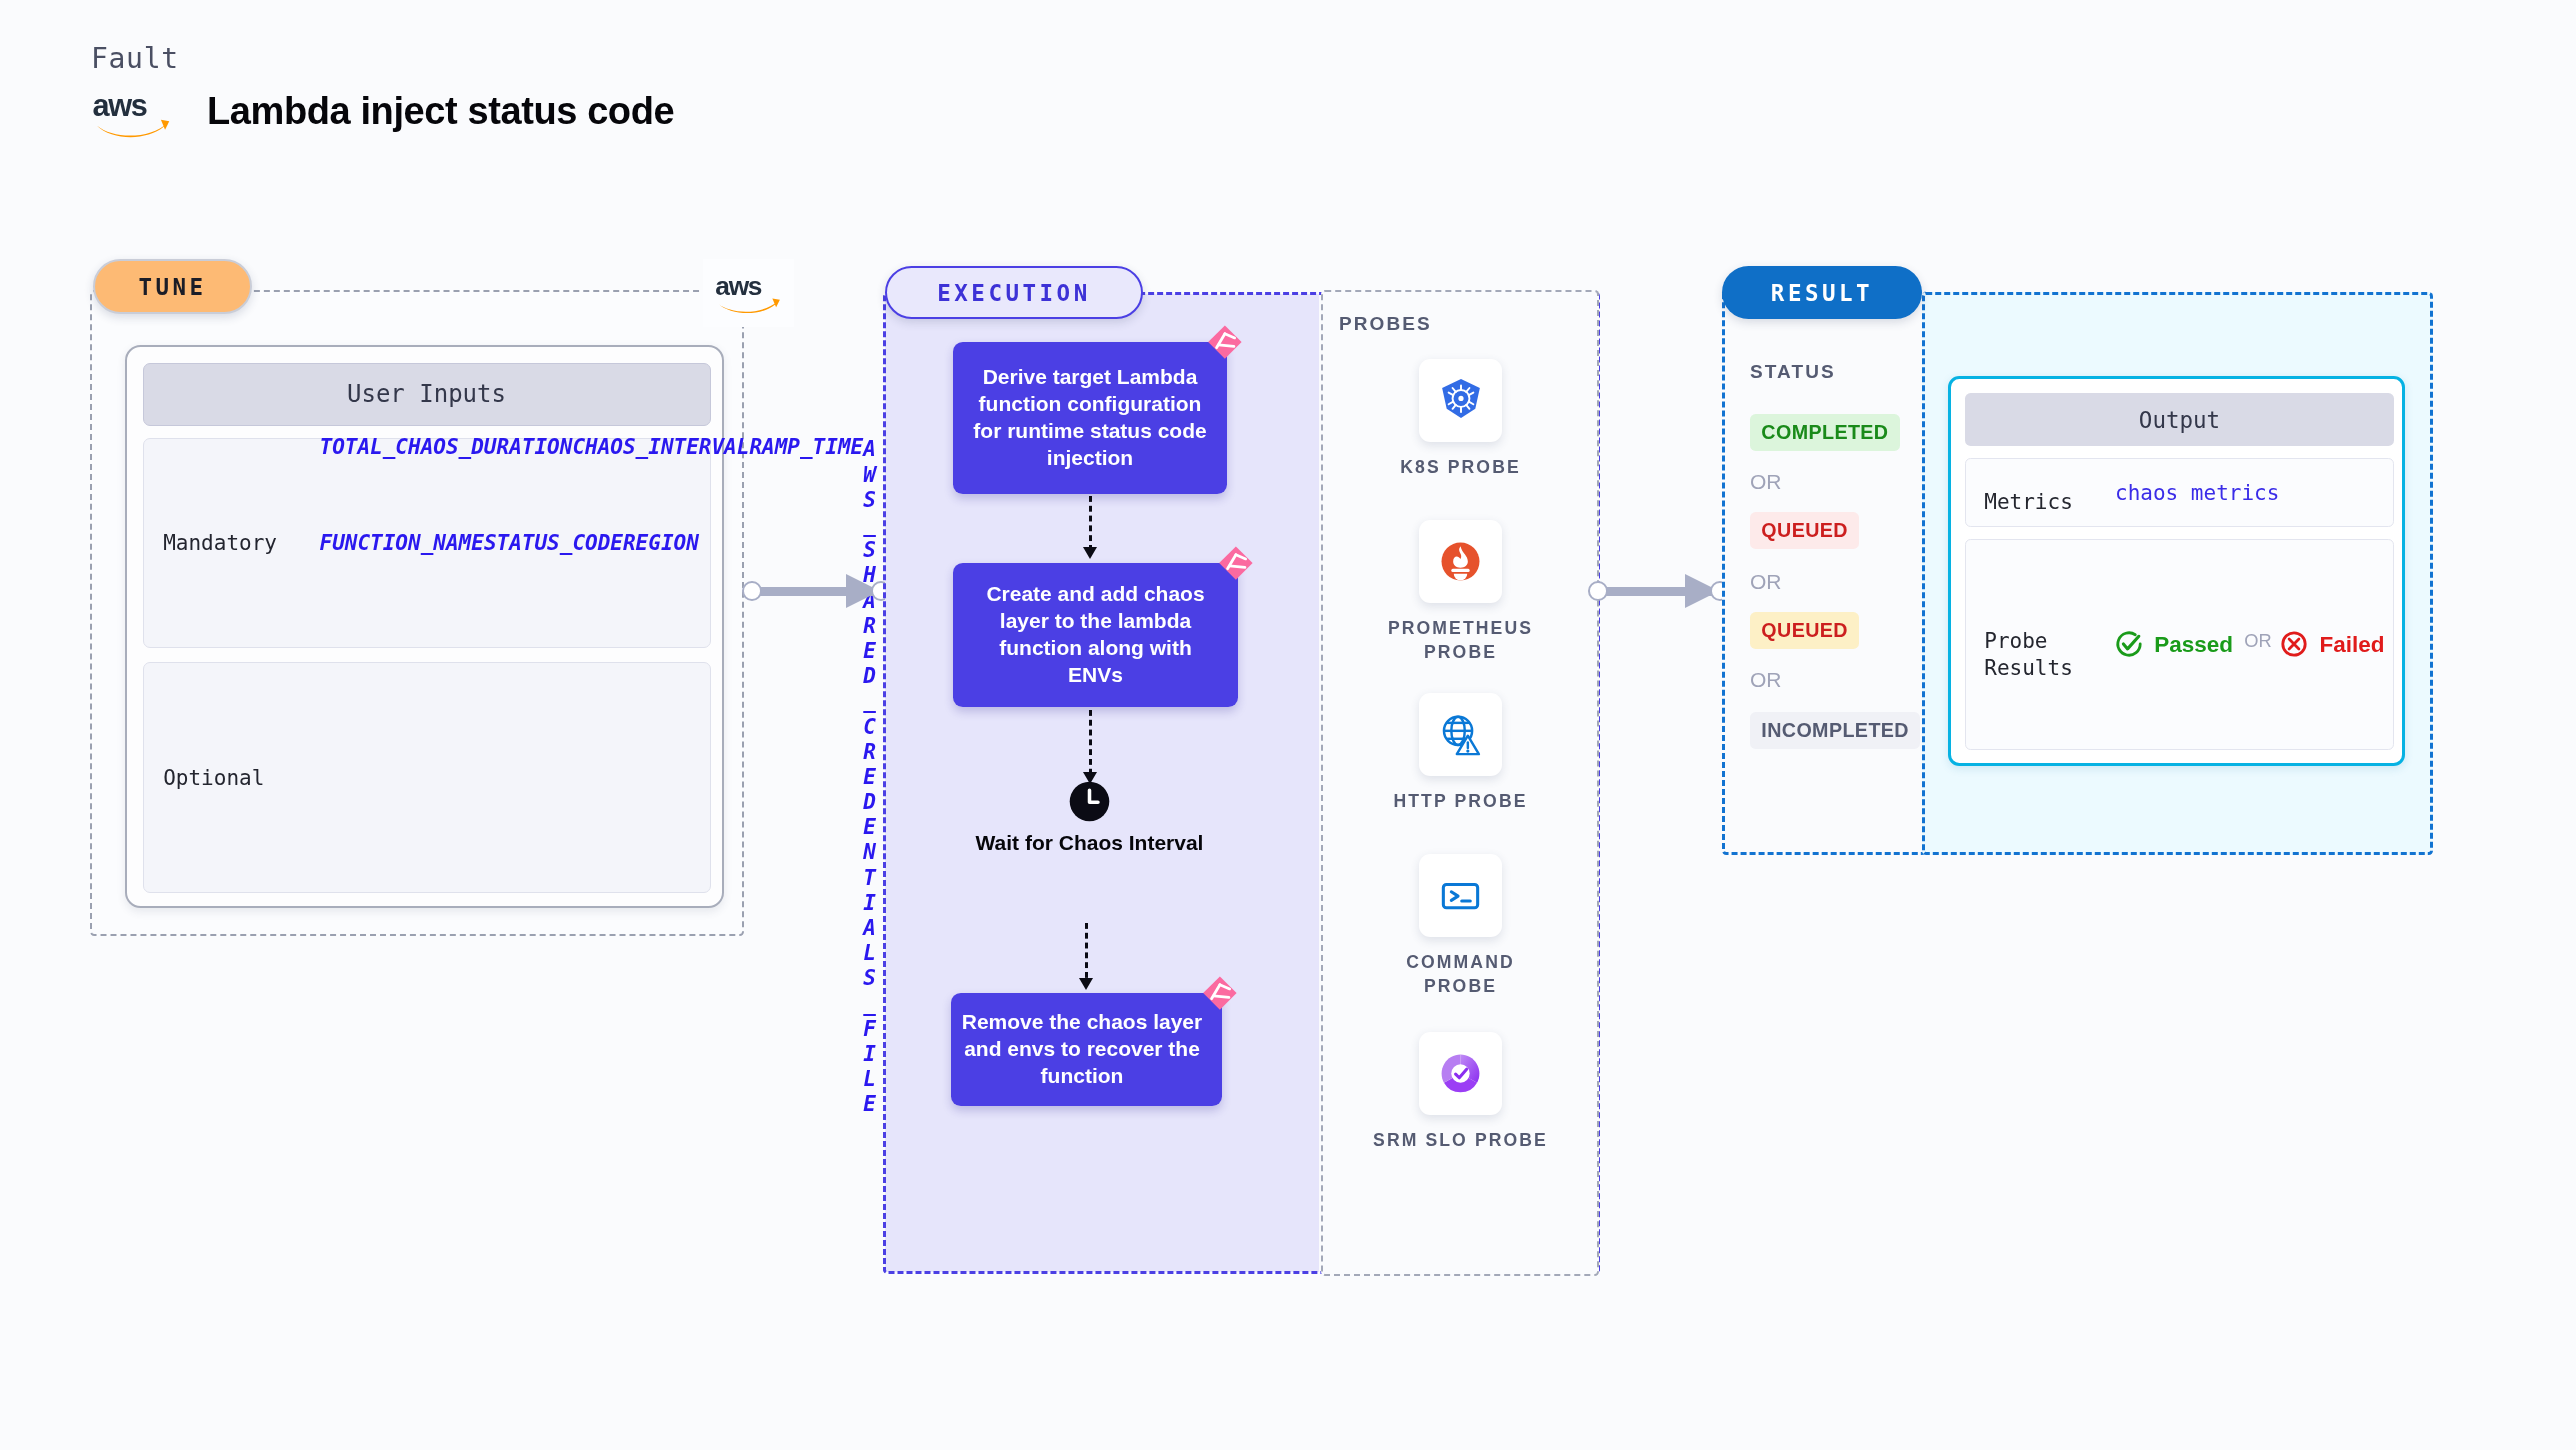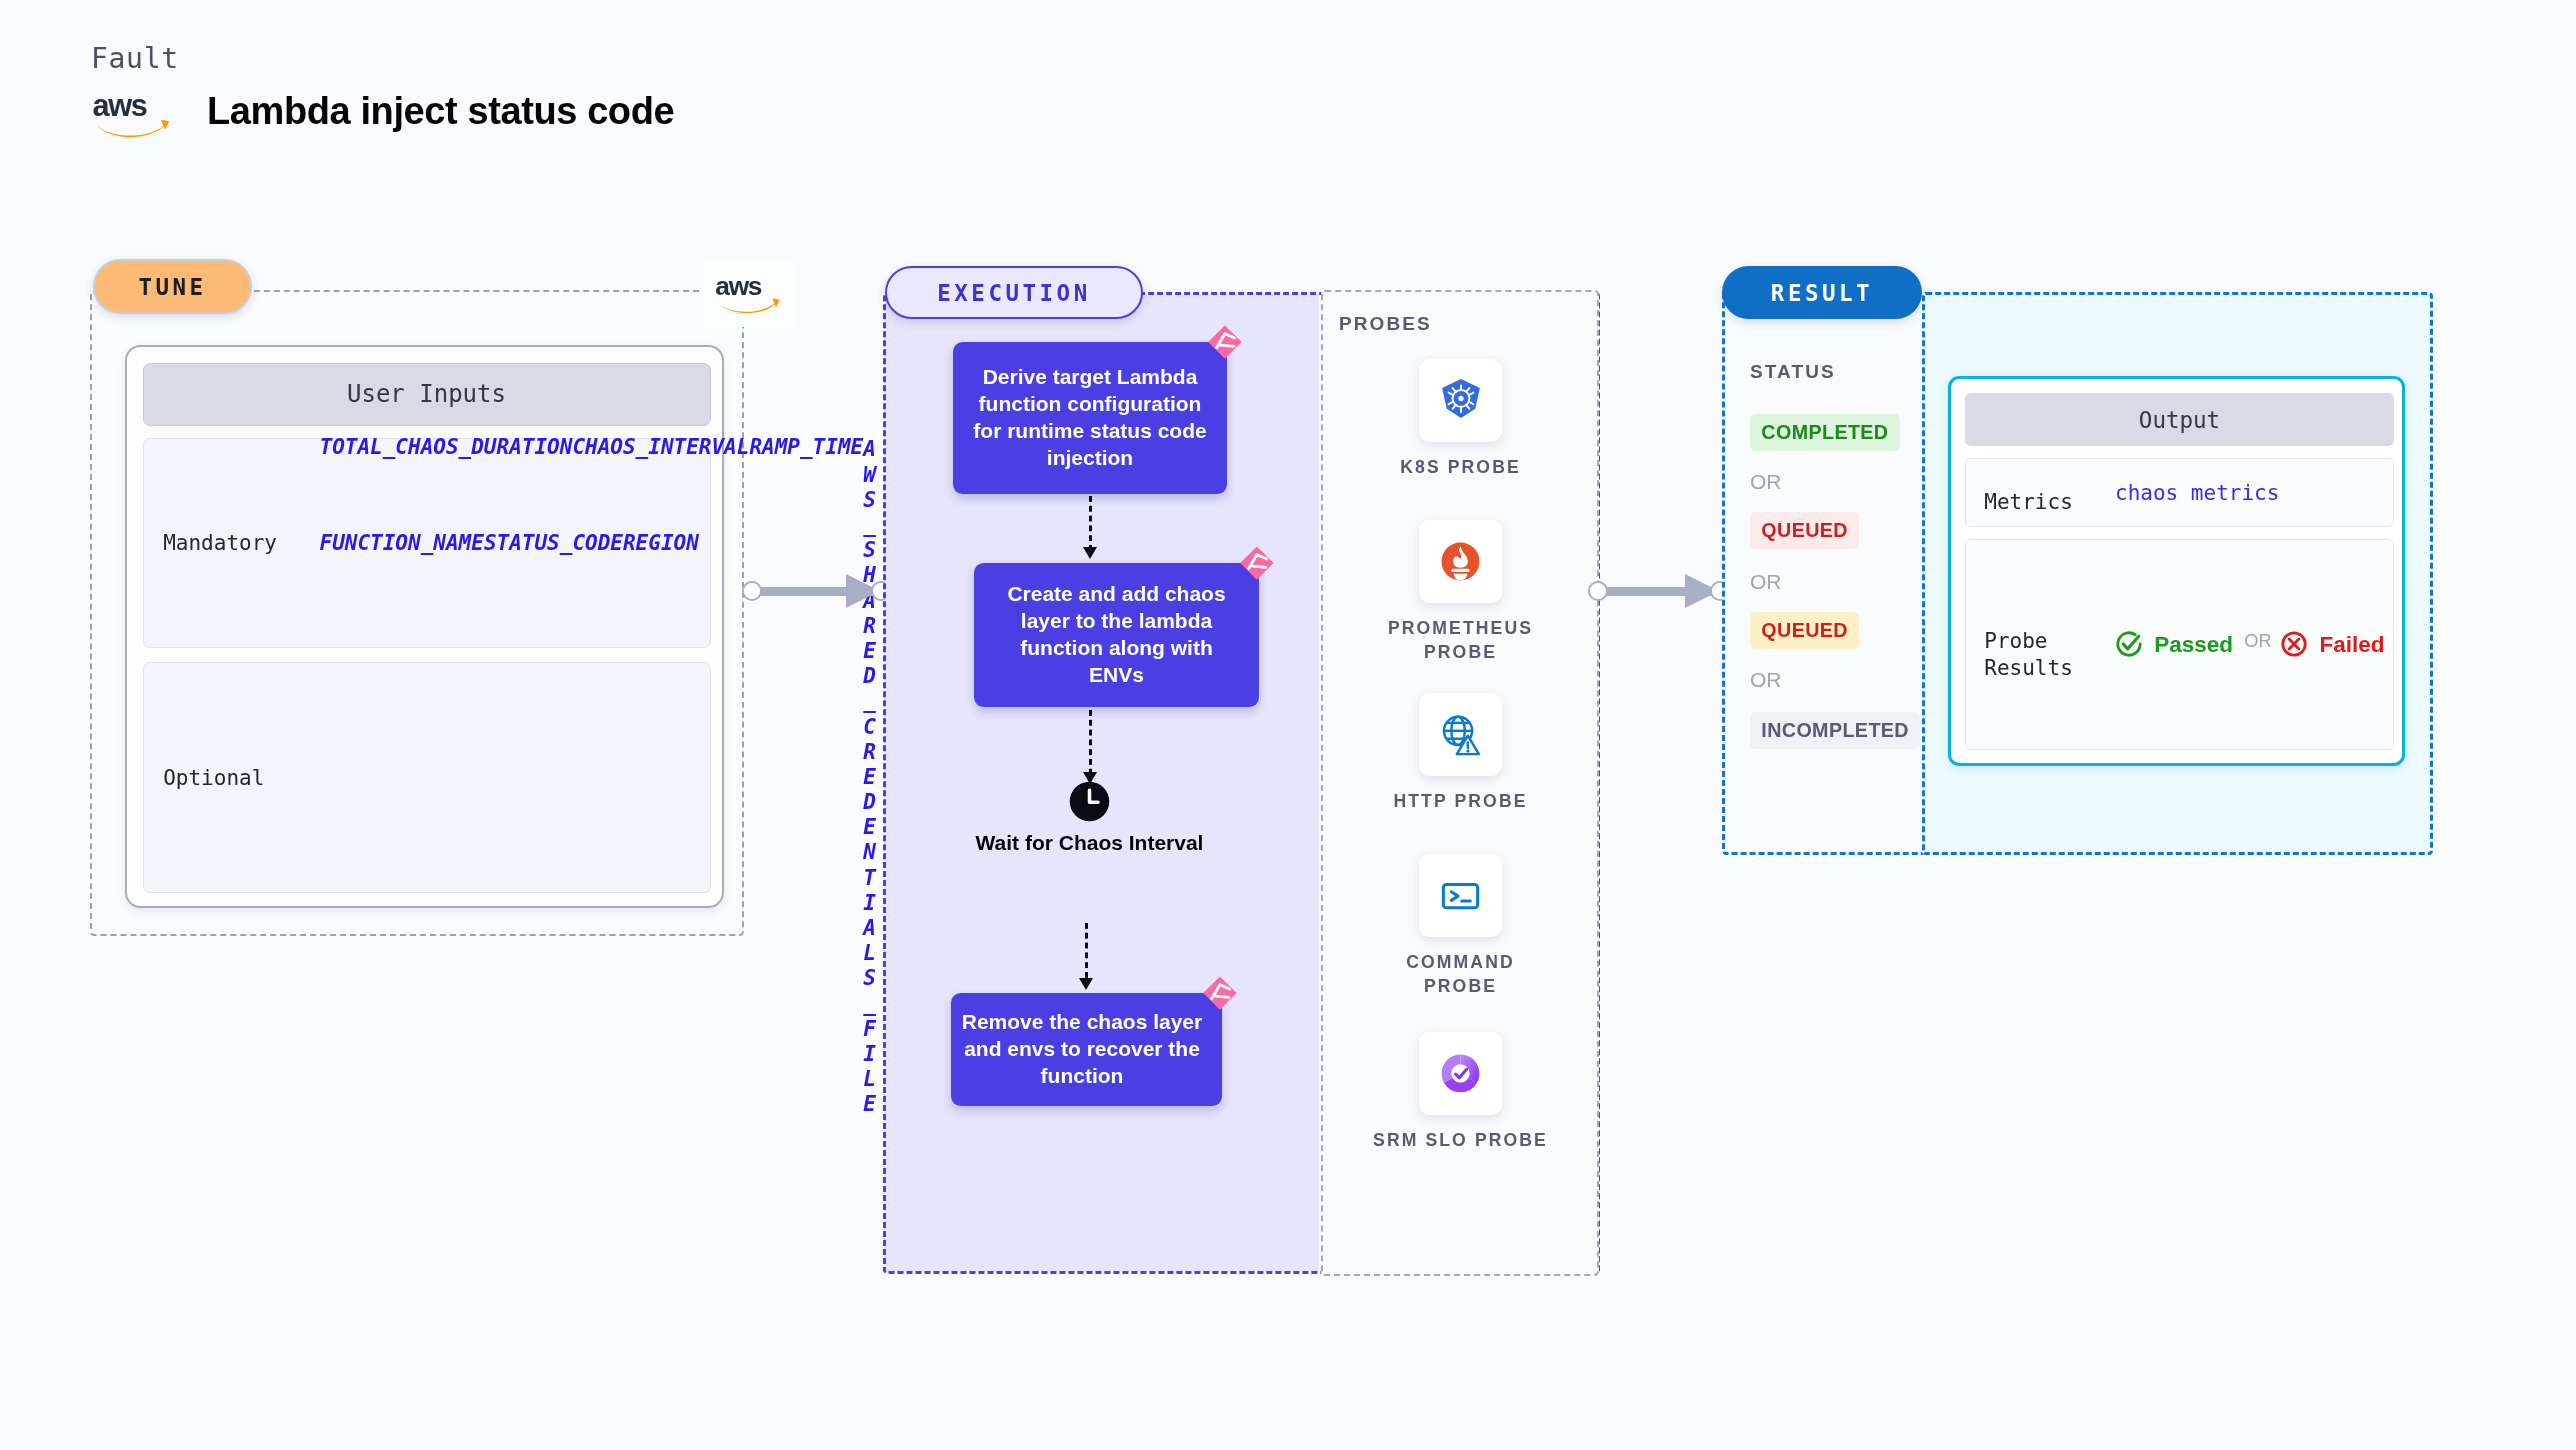--- a/index.html
+++ b/index.html
@@ -98,21 +98,21 @@
     font-size: 22.5px;
   }
   .step {
     position: absolute; background: #4b3fe4; border-radius: 9.8px;
     color: #fff; font-size: 21px; font-weight: bold; line-height: 1.28;
     display: flex; align-items: center; justify-content: center;
     text-align: center; padding: 11.3px 17px;
     box-shadow: 0 4.2px 9.8px rgba(45,35,150,.22);
   }
   #step1 { left: 953px; top: 342px; width: 274px; height: 152px; }
-  #step2 { left: 953px; top: 563px; width: 285px; height: 144px; margin-left: 21px; }
+  #step2 { left: 953px; top: 563px; width: 285px; height: 144px; }
   #step4 { left: 951px; top: 993px; width: 271px; height: 113px; padding-left: 8px; }
   .chaos-flag { position: absolute; right: -15.5px; top: -18.3px; width: 39px; height: 39px; }
   .arrow-v { position: absolute; width: 2.8px; }
   .arrow-v .line {
     position: absolute; left: 0; top: 0; width: 2.8px; height: calc(100% - 11.3px);
     background-image: linear-gradient(#0b0b14 62%, transparent 62%);
     background-size: 2.8px 9.8px;
   }
   .arrow-v .head {
     position: absolute; left: -5.6px; bottom: 0;

